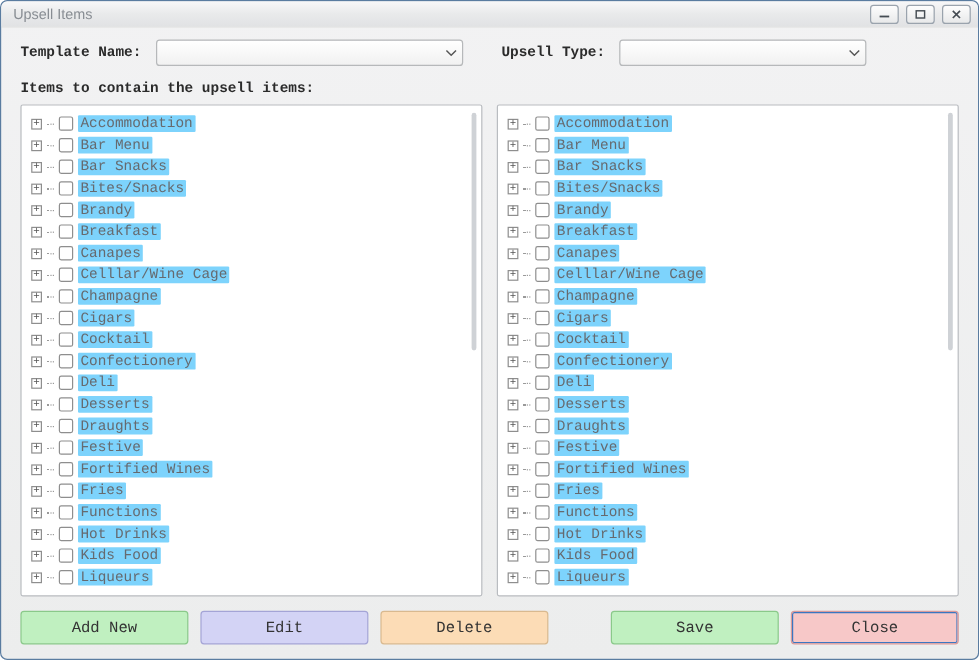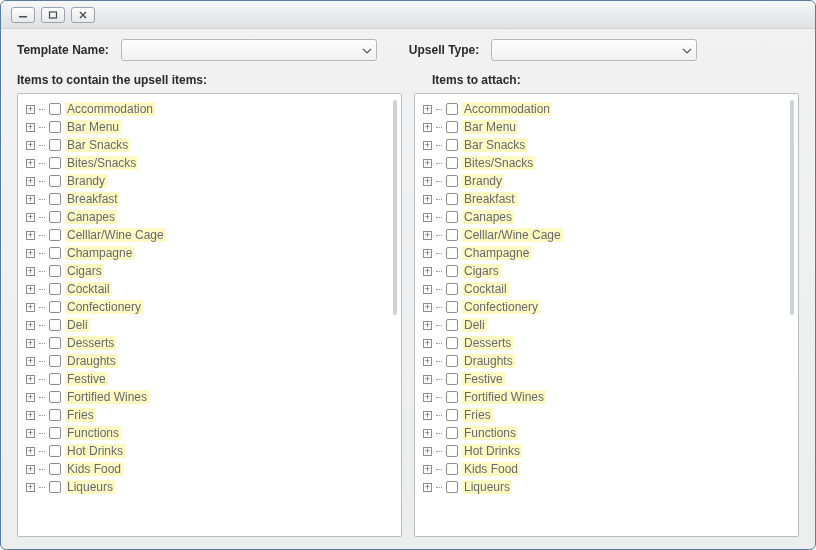--- a/index.html
+++ b/index.html
@@ -39,21 +39,21 @@
     background: linear-gradient(to bottom, #fdfdfd, #e8e9ea);
     display: flex; align-items: center; justify-content: center;
     color: #454c53;
     font-size: 10px;
     cursor: default;
   }
   .win-btn svg { display: block; }
   .content {
     flex: 1;
     padding: 10px 16px 12px 16px;
-    display: flex; flex-direction: column;
+    display: flex; flex-direction: column; font-family: Liberation Mono, monospace;
   }
   .row-top {
     display: flex; align-items: center;
     gap: 12px;
     margin-bottom: 12px;
   }
   .lbl {
     color: #2b2b2b;
     font-weight: 600;
   }
@@ -128,21 +128,21 @@
   }
   .cb {
     width: 12px; height: 12px;
     border: 1px solid #8e8e8e;
     border-radius: 2px;
     background: #fff;
     flex-shrink: 0;
   }
   .node-label {
     color: #666a6f;
-    background: #fef9c3;
+    background: #7dd3fc;
     padding: 0 2px;
     border-radius: 1px;
     white-space: nowrap;
   }
   .buttons {
     display: flex; gap: 10px;
     margin-top: 12px;
   }
   .btn {
     height: 28px;
@@ -160,20 +160,21 @@
   .btn-red    { background: #f7c8c8; border-color: #d99a9a; }
   .btn-focus  { box-shadow: inset 0 0 0 1px #3a77c2; }
   .spacer { flex: 1; }
 </style>
 </head>
 <body>
 
 <div class="window">
 
   <div class="titlebar">
+    <span class="title">Upsell Items</span>
     <div class="win-controls">
       <div class="win-btn">
         <svg width="10" height="8" viewBox="0 0 10 8">
             <rect x="1" y="5" width="8" height="1.5" fill="#454c53"></rect>
           </svg>
       </div>
       <div class="win-btn">
         <svg width="10" height="8" viewBox="0 0 10 8">
             <rect x="1.5" y="1" width="7" height="6" fill="none" stroke="#454c53" stroke-width="1.2"></rect>
           </svg>
@@ -204,21 +205,20 @@
         <span class="chev">
           <svg width="10" height="6" viewBox="0 0 10 6">
               <path d="M1 1 L5 5 L9 1" fill="none" stroke="#555" stroke-width="1.2"></path>
             </svg>
         </span>
       </div>
     </div>
 
     <div class="lists-header">
       <span class="h">Items to contain the upsell items:</span>
-      <span class="h">Items to attach:</span>
     </div>
 
     <div class="lists">
       <div class="treebox" id="tree-left">
         <div class="tree-scroll"></div>
       <div class="tree-item">
             <div class="expander">+</div>
             <div class="dots"></div>
             <div class="cb"></div>
             <span class="node-label">Accommodation</span>
@@ -480,15 +480,33 @@
           </div>
           <div class="tree-item">
             <div class="expander">+</div>
             <div class="dots"></div>
             <div class="cb"></div>
             <span class="node-label">Liqueurs</span>
           </div>
         </div>
     </div>
 
+    <div class="buttons">
+      <div class="btn btn-green">
+          <span>Add New</span>
+        </div>
+      <div class="btn btn-purple">
+          <span>Edit</span>
+        </div>
+      <div class="btn btn-orange">
+          <span>Delete</span>
+        </div>
+      <div class="spacer"></div>
+      <div class="btn btn-green">
+          <span>Save</span>
+        </div>
+      <div class="btn btn-red btn-focus">
+          <span>Close</span>
+        </div>
+    </div>
 
   </div>
 </div>
 
 </body></html>

